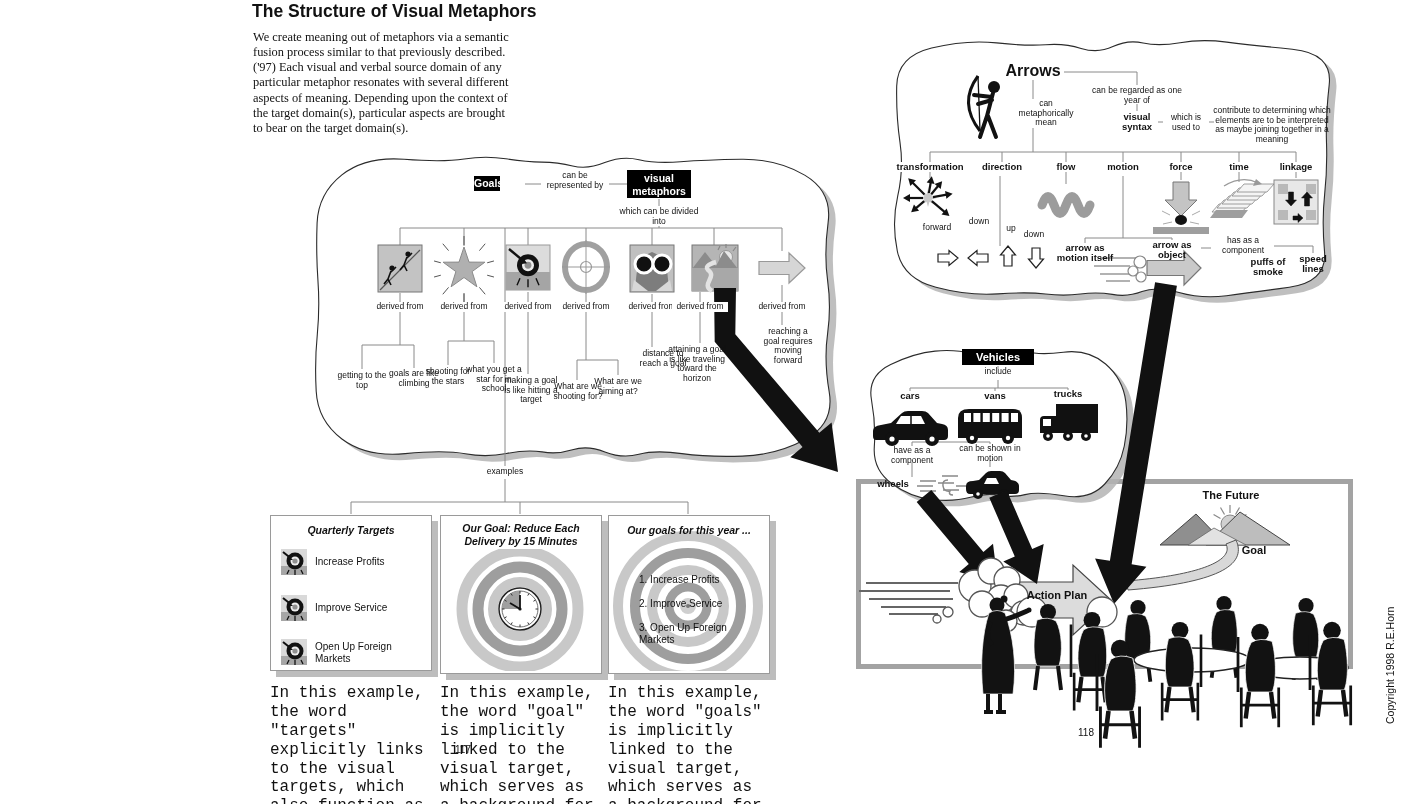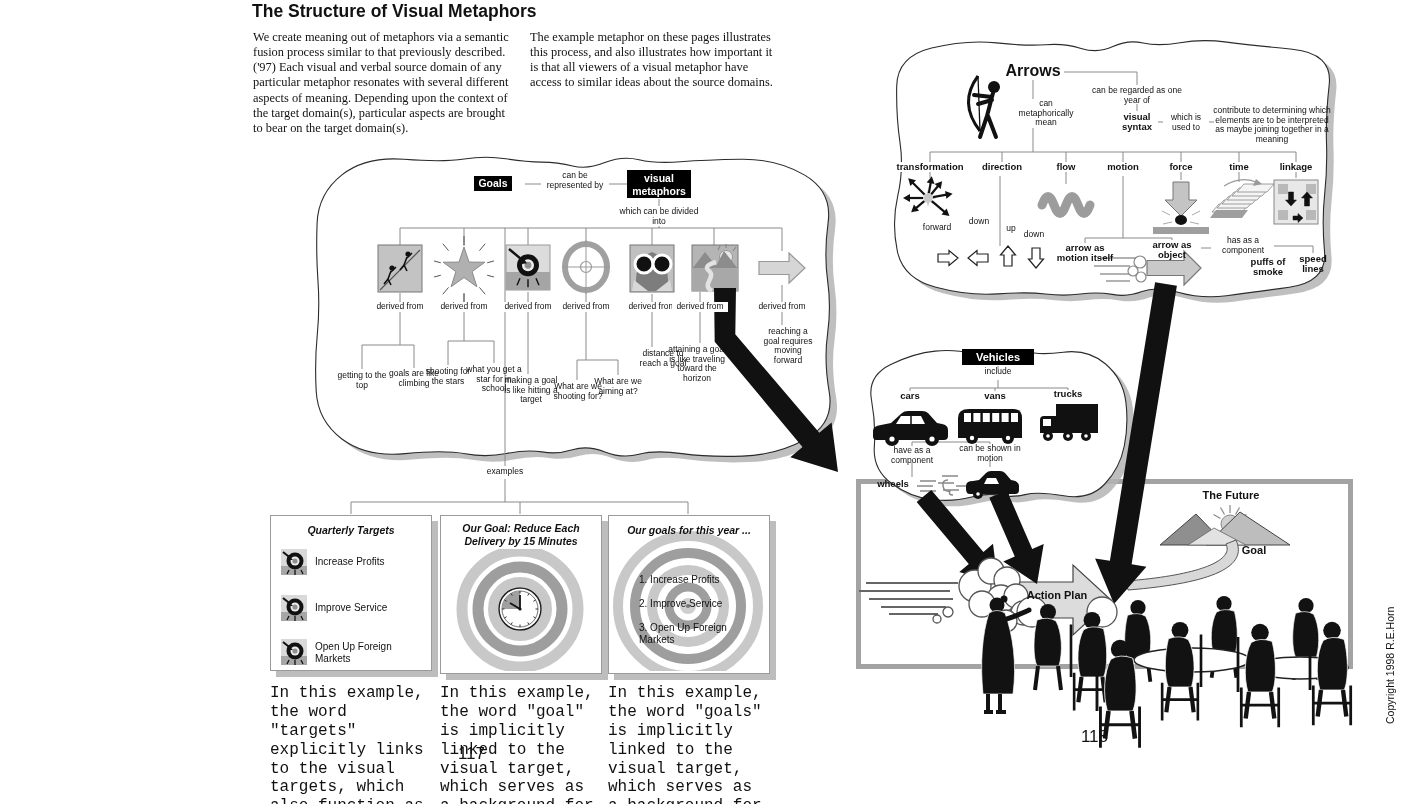--- a/index.html
+++ b/index.html
@@ -19,35 +19,34 @@
   .serif{position:absolute;z-index:3;font-family:"Liberation Serif","DejaVu Serif",serif}
   .intro{font-size:12.4px;line-height:1.22}
   .caption{position:absolute;z-index:3;font-family:Liberation Mono, monospace;
            font-size:16px;line-height:1.18}
   .panel{position:absolute;z-index:3;background:#fff;border:1px solid #9a9a9a;
          box-shadow:6px 6px 0 #bdbdbd}
   .ptitle{position:absolute;font-style:italic;font-weight:bold;font-size:10.5px;
           text-align:center;line-height:1.2;z-index:2}
   .pitem{position:absolute;font-weight:normal;font-size:10px;line-height:1.15;z-index:2}
   .bullseye{position:absolute;width:26px;height:26px}
-  .pagenum{position:absolute;z-index:3;font-size:17px;text-align:right}
+  .pagenum{position:absolute;z-index:3;font-size:10px;text-align:left}
   #copyright{position:absolute;z-index:3;left:1384px;top:724px;width:150px;
              transform:rotate(-90deg);transform-origin:0 0;font-size:10.5px;white-space:nowrap}
   h1#title{position:absolute;z-index:3;left:252px;top:1px;margin:0;font-size:17.5px;
            font-family:"Liberation Sans",sans-serif}
   .panel svg{position:absolute;z-index:1}
 </style>
 </head>
 <body>
 
 <div id="stage">
 
   <h1 id="title">The Structure of Visual Metaphors</h1>
   <div class="serif intro" style="left:253px;top:30px;width:256px">We create meaning out of metaphors via a semantic fusion process similar to that previously described. ('97)  Each visual and verbal source domain of any particular metaphor resonates with several different aspects of meaning.  Depending upon the context of the target domain(s), particular aspects are brought to bear on the target domain(s).</div>
-  <div class="serif intro" style="left:530px;top:30px;width:250px">The example metaphor on these pages illustrates this process, and also illustrates how important it is that all viewers of a visual metaphor have access to similar ideas about the source domains.</div>
 
   <div id="board"></div>
 
   <svg id="art" width="1402" height="804" viewBox="0 0 1402 804">
       <g>
         <path d="M827.6,280.3 Q831.3,307.0 827.6,333.7 Q823.8,360.3 829.2,391.9 Q834.6,423.5 805.6,439.2 Q776.7,455.0 742.5,456.1 Q708.3,457.3 681.9,453.6 Q655.5,449.8 638.9,454.3 Q622.3,458.7 604.9,451.9 Q587.5,445.1 572.5,449.8 Q557.5,454.5 542.1,451.9 Q526.7,449.4 506.4,453.5 Q486.0,457.6 465.2,453.8 Q444.3,449.9 405.2,453.6 Q366.2,457.3 341.9,439.0 Q317.7,420.7 316.2,391.3 Q314.6,361.9 317.3,334.5 Q319.9,307.0 317.9,279.7 Q316.0,252.4 317.1,223.0 Q318.3,193.6 341.9,174.9 Q365.6,156.3 404.1,159.3 Q442.7,162.3 464.2,159.0 Q485.6,155.6 505.7,158.8 Q525.9,161.9 541.8,162.1 Q557.8,162.3 572.6,166.0 Q587.4,169.7 604.8,162.6 Q622.2,155.6 639.0,159.7 Q655.7,163.7 680.6,161.8 Q705.6,159.8 741.3,159.3 Q777.0,158.8 804.7,175.1 Q832.4,191.5 828.1,222.6 Q823.9,253.7 827.6,280.3 Z" transform="translate(7,6)" fill="#b4b4b4" opacity="0.85"></path>
         <path d="M827.6,280.3 Q831.3,307.0 827.6,333.7 Q823.8,360.3 829.2,391.9 Q834.6,423.5 805.6,439.2 Q776.7,455.0 742.5,456.1 Q708.3,457.3 681.9,453.6 Q655.5,449.8 638.9,454.3 Q622.3,458.7 604.9,451.9 Q587.5,445.1 572.5,449.8 Q557.5,454.5 542.1,451.9 Q526.7,449.4 506.4,453.5 Q486.0,457.6 465.2,453.8 Q444.3,449.9 405.2,453.6 Q366.2,457.3 341.9,439.0 Q317.7,420.7 316.2,391.3 Q314.6,361.9 317.3,334.5 Q319.9,307.0 317.9,279.7 Q316.0,252.4 317.1,223.0 Q318.3,193.6 341.9,174.9 Q365.6,156.3 404.1,159.3 Q442.7,162.3 464.2,159.0 Q485.6,155.6 505.7,158.8 Q525.9,161.9 541.8,162.1 Q557.8,162.3 572.6,166.0 Q587.4,169.7 604.8,162.6 Q622.2,155.6 639.0,159.7 Q655.7,163.7 680.6,161.8 Q705.6,159.8 741.3,159.3 Q777.0,158.8 804.7,175.1 Q832.4,191.5 828.1,222.6 Q823.9,253.7 827.6,280.3 Z" fill="#fff" stroke="#2b2b2b" stroke-width="1.1"></path>
         <path d="M1326.5,142.7 Q1327.4,169.0 1324.6,194.9 Q1321.8,220.7 1324.5,251.3 Q1327.2,282.0 1289.3,287.2 Q1251.4,292.5 1226.6,295.7 Q1201.7,298.9 1179.0,292.5 Q1156.4,286.0 1142.0,291.6 Q1127.6,297.2 1112.3,294.4 Q1097.1,291.7 1080.4,294.0 Q1063.7,296.3 1045.5,294.0 Q1027.3,291.8 998.0,293.9 Q968.7,296.0 935.9,287.3 Q903.0,278.7 897.3,251.0 Q891.5,223.3 897.7,196.2 Q903.9,169.0 900.0,142.4 Q896.1,115.8 896.7,86.1 Q897.3,56.3 931.6,48.0 Q966.0,39.6 996.6,42.9 Q1027.2,46.2 1045.7,44.7 Q1064.3,43.1 1081.1,48.4 Q1098.0,53.7 1112.9,46.6 Q1127.7,39.5 1143.1,43.0 Q1158.5,46.4 1180.1,42.7 Q1201.8,38.9 1226.8,42.1 Q1251.7,45.2 1292.3,49.2 Q1332.8,53.1 1329.2,84.7 Q1325.6,116.4 1326.5,142.7 Z" transform="translate(7,6)" fill="#b4b4b4" opacity="0.85"></path>
         <path d="M1326.5,142.7 Q1327.4,169.0 1324.6,194.9 Q1321.8,220.7 1324.5,251.3 Q1327.2,282.0 1289.3,287.2 Q1251.4,292.5 1226.6,295.7 Q1201.7,298.9 1179.0,292.5 Q1156.4,286.0 1142.0,291.6 Q1127.6,297.2 1112.3,294.4 Q1097.1,291.7 1080.4,294.0 Q1063.7,296.3 1045.5,294.0 Q1027.3,291.8 998.0,293.9 Q968.7,296.0 935.9,287.3 Q903.0,278.7 897.3,251.0 Q891.5,223.3 897.7,196.2 Q903.9,169.0 900.0,142.4 Q896.1,115.8 896.7,86.1 Q897.3,56.3 931.6,48.0 Q966.0,39.6 996.6,42.9 Q1027.2,46.2 1045.7,44.7 Q1064.3,43.1 1081.1,48.4 Q1098.0,53.7 1112.9,46.6 Q1127.7,39.5 1143.1,43.0 Q1158.5,46.4 1180.1,42.7 Q1201.8,38.9 1226.8,42.1 Q1251.7,45.2 1292.3,49.2 Q1332.8,53.1 1329.2,84.7 Q1325.6,116.4 1326.5,142.7 Z" fill="#fff" stroke="#2b2b2b" stroke-width="1.1"></path>
         <path d="M1125.8,401.5 Q1128.7,424.0 1124.3,446.0 Q1119.9,468.0 1104.8,484.0 Q1089.7,500.1 1063.8,495.8 Q1038.0,491.5 1025.0,494.6 Q1012.0,497.8 999.4,495.3 Q986.9,492.8 970.5,497.3 Q954.1,501.8 932.6,499.7 Q911.2,497.7 892.0,483.8 Q872.8,469.9 874.3,447.0 Q875.9,424.0 871.5,400.0 Q867.1,376.0 890.7,364.5 Q914.4,353.0 935.1,351.1 Q955.8,349.2 971.6,353.9 Q987.5,358.5 1000.0,352.8 Q1012.6,347.1 1025.6,351.2 Q1038.6,355.4 1063.4,352.2 Q1088.3,349.1 1105.6,364.0 Q1122.9,378.9 1125.8,401.5 Z" transform="translate(7,6)" fill="#b4b4b4" opacity="0.85"></path>
@@ -412,21 +411,21 @@
           <circle cx="1004" cy="599" r="3.5" fill="#121212"></circle>
           <path d="M989,613 C982,634 980,664 983,694 L1013,694 C1017,664 1013,635 1005,613 Q997,608 989,613 Z" fill="#121212" stroke="#fff" stroke-width="0.7"></path>
           <path d="M1003,620 C1012,618 1020,614 1027,611" stroke="#121212" stroke-width="5" fill="none" stroke-linecap="round"></path>
           <circle cx="1029" cy="610" r="2.5" fill="#121212"></circle>
           <path d="M991,622 C986,632 988,640 992,645" stroke="#121212" stroke-width="4" fill="none"></path>
           <path d="M988,694 l0,18 M1000,694 l0,18 M984,712 l9,0 M996,712 l10,0" stroke="#121212" stroke-width="4" fill="none"></path>
         </g>
       </g>
     </svg>
 
-  <div class="blackbox" style="left:474px;top:176px;width:38px;height:15px;font-size:10.5px;line-height:15px">Goals</div>
+  <div class="blackbox" style="left:474px;top:176px;width:26px;height:15px;font-size:10.5px;line-height:15px">Goals</div>
   <div class="lbl bgw" style="left:543px;top:171px;width:64px">can be represented by</div>
   <div class="blackbox" style="left:627px;top:170px;width:64px;height:28px;font-size:10.5px;line-height:13px;padding-top:2px;box-sizing:border-box">visual metaphors</div>
   <div class="lbl bgw" style="left:617px;top:207px;width:84px">which can be divided into</div>
 
   <div class="lbl bgw" style="left:372px;top:302px;width:56px">derived from</div>
   <div class="lbl bgw" style="left:436px;top:302px;width:56px">derived from</div>
   <div class="lbl bgw" style="left:500px;top:302px;width:56px">derived from</div>
   <div class="lbl bgw" style="left:558px;top:302px;width:56px">derived from</div>
   <div class="lbl bgw" style="left:624px;top:302px;width:56px">derived from</div>
   <div class="lbl bgw" style="left:672px;top:302px;width:56px">derived from</div>

